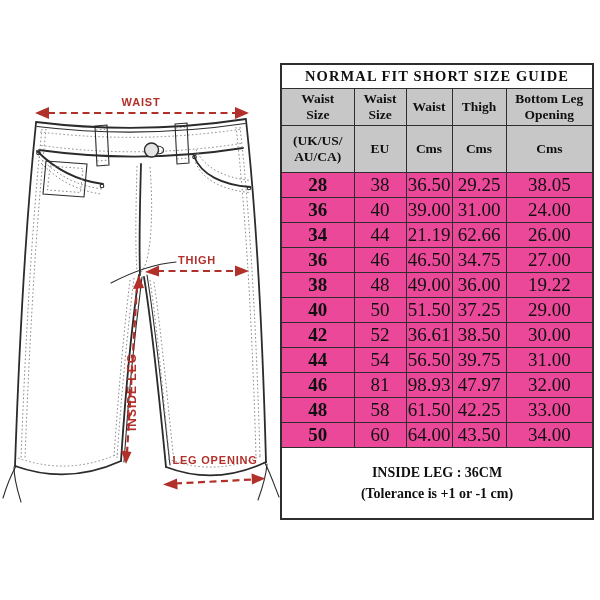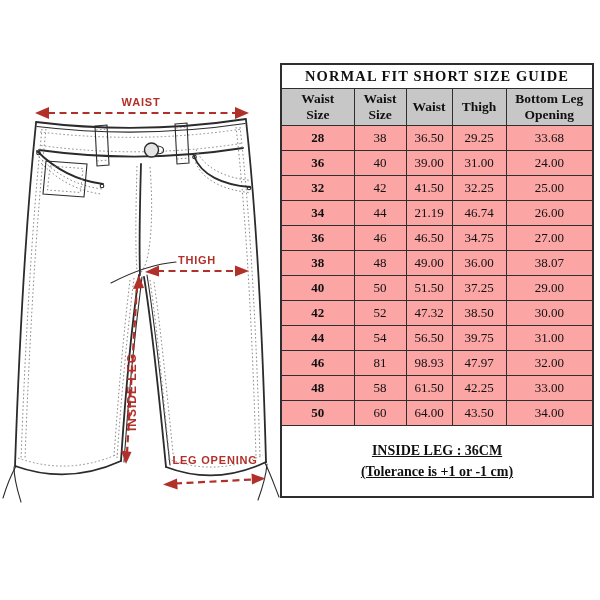--- a/index.html
+++ b/index.html
@@ -23,23 +23,23 @@
     border-collapse:collapse; table-layout:fixed; width:312px;
     border:2px solid #2e2e2e; color:#101010;
   }
   table.size th, table.size td {
     border:1.6px solid #2e2e2e; text-align:center; vertical-align:middle;
     padding:0 1px; overflow:hidden;
   }
   th.titlecell { height:23px; background:#fff; font-weight:bold; font-size:14.5px; letter-spacing:1.1px; }
   tr.h1 th { background:var(--header-bg); height:36px; font-weight:bold; font-size:13.5px; line-height:1.15; white-space:pre-line; }
   tr.h2 th { background:var(--header-bg); height:46px; font-weight:bold; font-size:13.5px; line-height:1.2; white-space:pre-line; }
-  tbody td { height:24px; font-size:13px; background:#fca5a5; }
+  tbody td { height:24px; font-size:19px; background:#ec4899; }
   tbody td.b { font-weight:bold; }
-  tfoot td { height:70px; background:#fff; font-weight:bold; font-size:14px; line-height:1.5;text-decoration:underline; }
+  tfoot td { height:70px; background:#fff; font-weight:bold; font-size:14px; line-height:1.5; }
 </style>
 </head>
 <body>
 
 <div class="stage">
 
   <svg class="shorts" width="280" height="600" viewBox="0 0 280 600">
 
     <g>
 
@@ -157,75 +157,76 @@
         <tr class="h1">
           <th>Waist
 Size</th>
           <th>Waist
 Size</th>
           <th>Waist</th>
           <th>Thigh</th>
           <th>Bottom Leg
 Opening</th>
         </tr>
+        <tr class="h2">
+          <th>(UK/US/
+AU/CA)</th>
+          <th>EU</th>
+          <th>Cms</th>
+          <th>Cms</th>
+          <th>Cms</th>
+        </tr>
       </thead>
       <tbody>
           <tr>
             <td class="b">28</td>
             <td>38</td>
             <td>36.50</td>
             <td>29.25</td>
-            <td>33.68</td>
+            <td>38.05</td>
           </tr>
           <tr>
             <td class="b">36</td>
             <td>40</td>
             <td>39.00</td>
             <td>31.00</td>
             <td>24.00</td>
           </tr>
           <tr>
-            <td class="b">32</td>
-            <td>42</td>
-            <td>41.50</td>
-            <td>32.25</td>
-            <td>25.00</td>
-          </tr>
-          <tr>
             <td class="b">34</td>
             <td>44</td>
             <td>21.19</td>
-            <td>46.74</td>
+            <td>62.66</td>
             <td>26.00</td>
           </tr>
           <tr>
             <td class="b">36</td>
             <td>46</td>
             <td>46.50</td>
             <td>34.75</td>
             <td>27.00</td>
           </tr>
           <tr>
             <td class="b">38</td>
             <td>48</td>
             <td>49.00</td>
             <td>36.00</td>
-            <td>38.07</td>
+            <td>19.22</td>
           </tr>
           <tr>
             <td class="b">40</td>
             <td>50</td>
             <td>51.50</td>
             <td>37.25</td>
             <td>29.00</td>
           </tr>
           <tr>
             <td class="b">42</td>
             <td>52</td>
-            <td>47.32</td>
+            <td>36.61</td>
             <td>38.50</td>
             <td>30.00</td>
           </tr>
           <tr>
             <td class="b">44</td>
             <td>54</td>
             <td>56.50</td>
             <td>39.75</td>
             <td>31.00</td>
           </tr>

